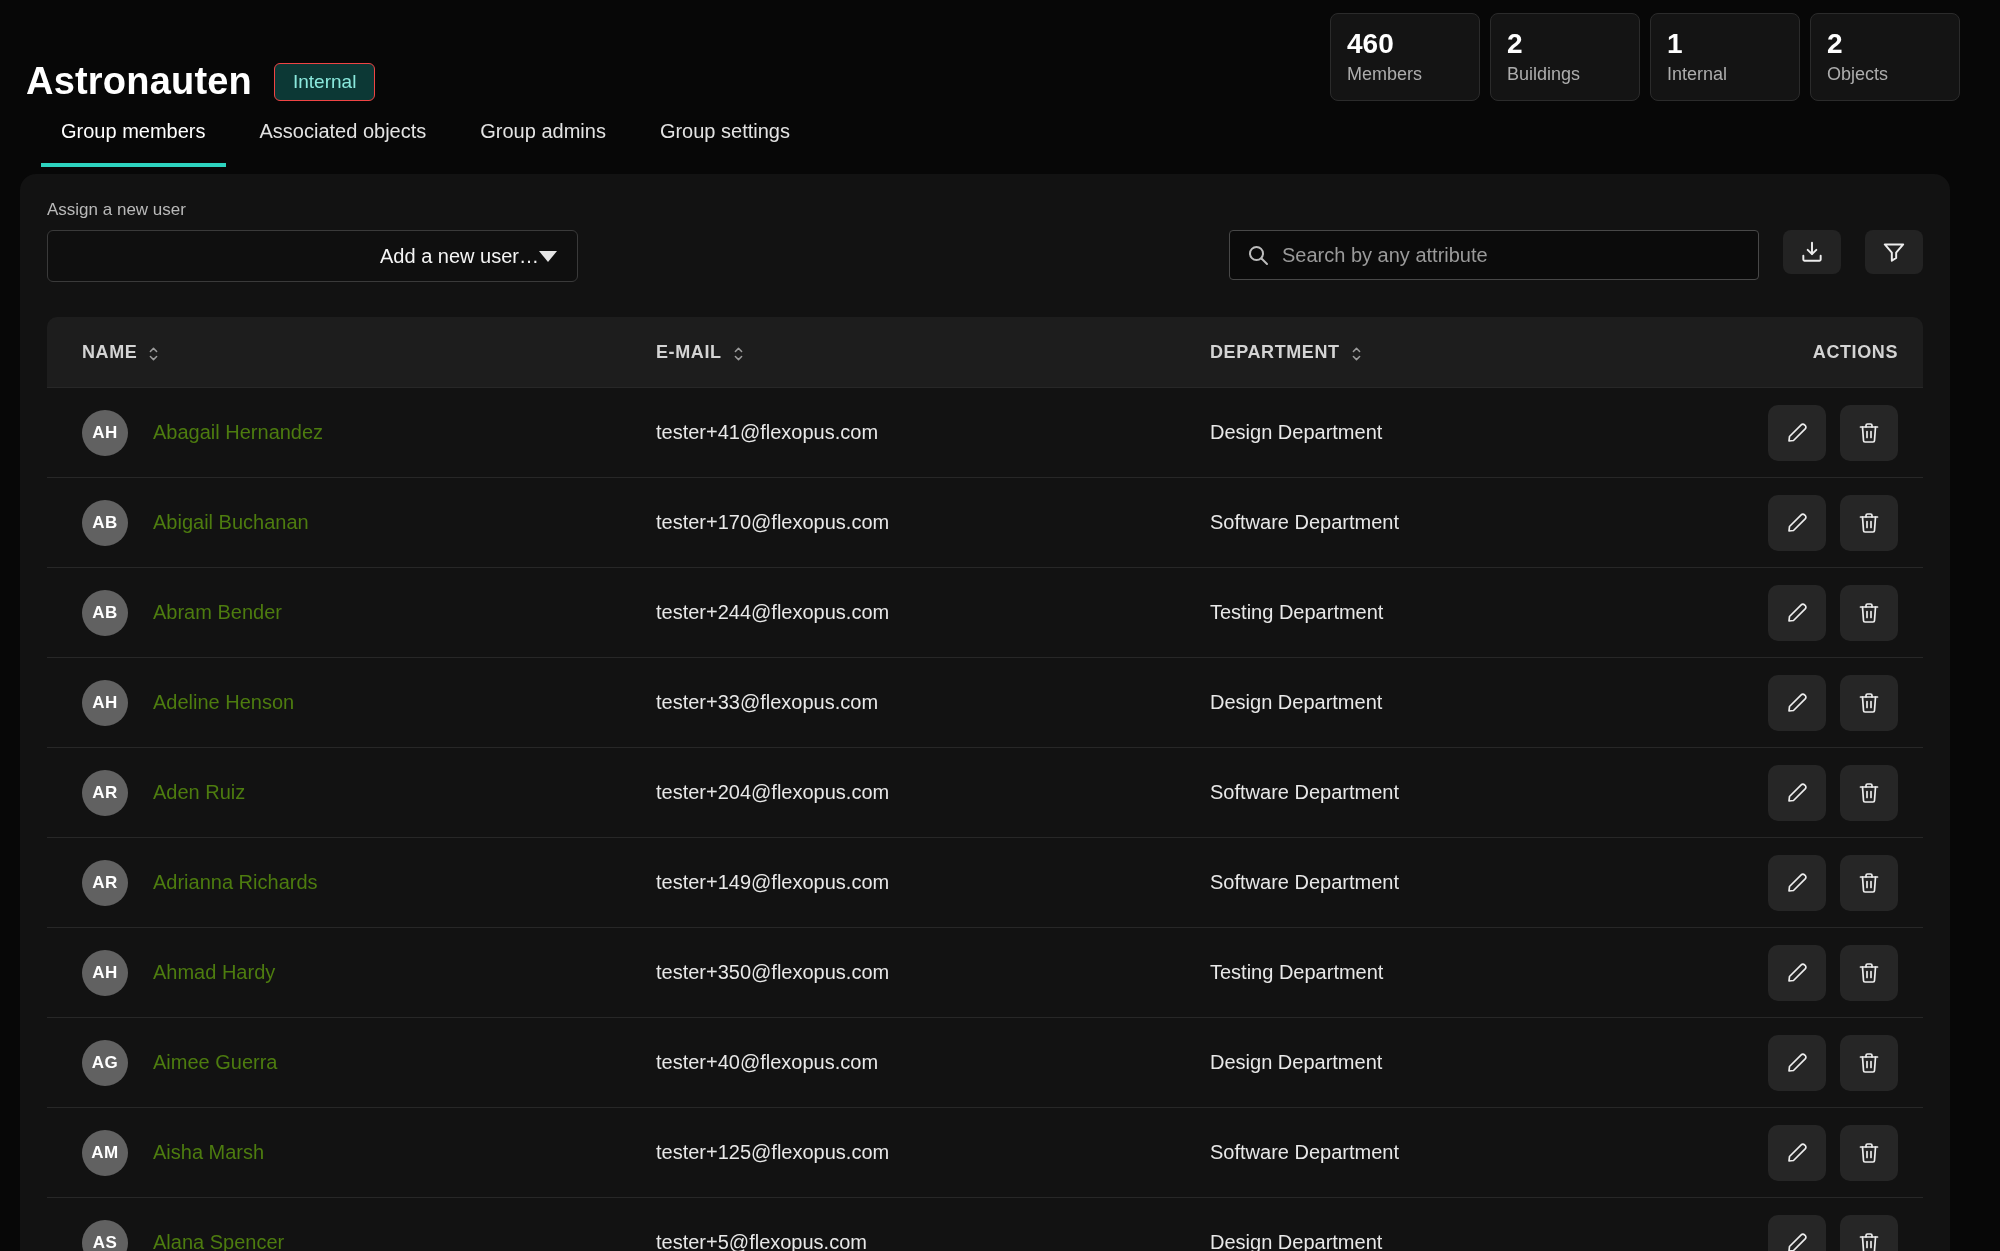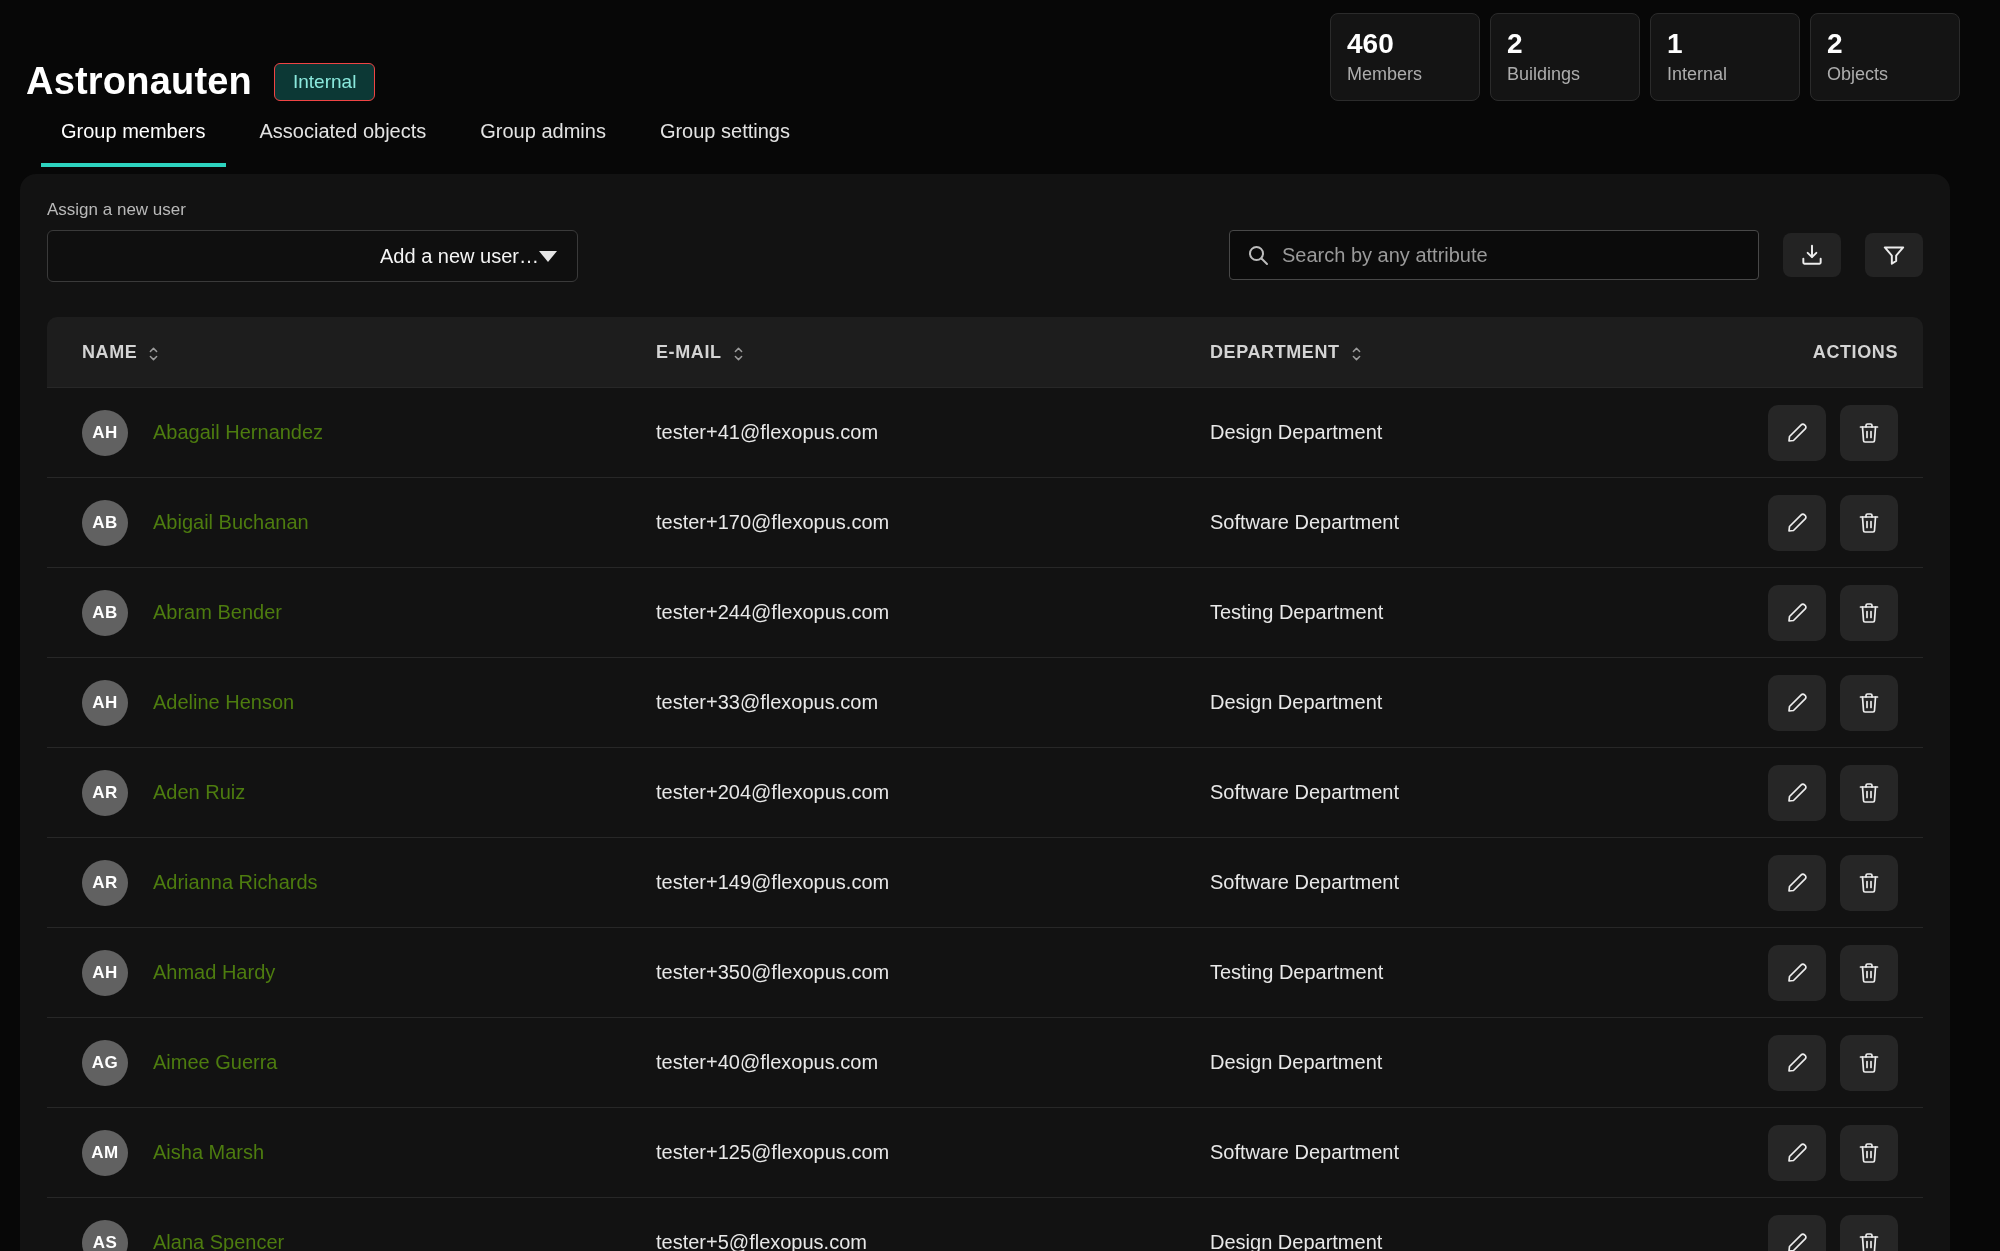--- a/index.html
+++ b/index.html
@@ -60,21 +60,21 @@
     display:flex; align-items:center; justify-content:flex-end;
     padding:0 20px; cursor:pointer;
   }
   .dropdown-label { font-size:20px; color:#f5f5f5; }
   .caret {
     width:0; height:0;
     border-left:9px solid transparent; border-right:9px solid transparent;
     border-top:11px solid #e5e5e5;
   }
 
-  .toolbar-right { display:flex; align-items:center; gap:24px; padding-bottom:2px; }
+  .toolbar-right { display:flex; gap:24px; padding-bottom:2px; }
   .search-box {
     width:530px; height:50px;
     background:#0b0b0b; border:1px solid #484848; border-radius:4px;
     display:flex; align-items:center; gap:12px; padding:0 16px;
   }
   .search-box svg { flex:none; }
   .search-box input {
     flex:1; background:transparent; border:none; outline:none;
     color:#f0f0f0; font-size:20px; font-family:inherit;
   }

